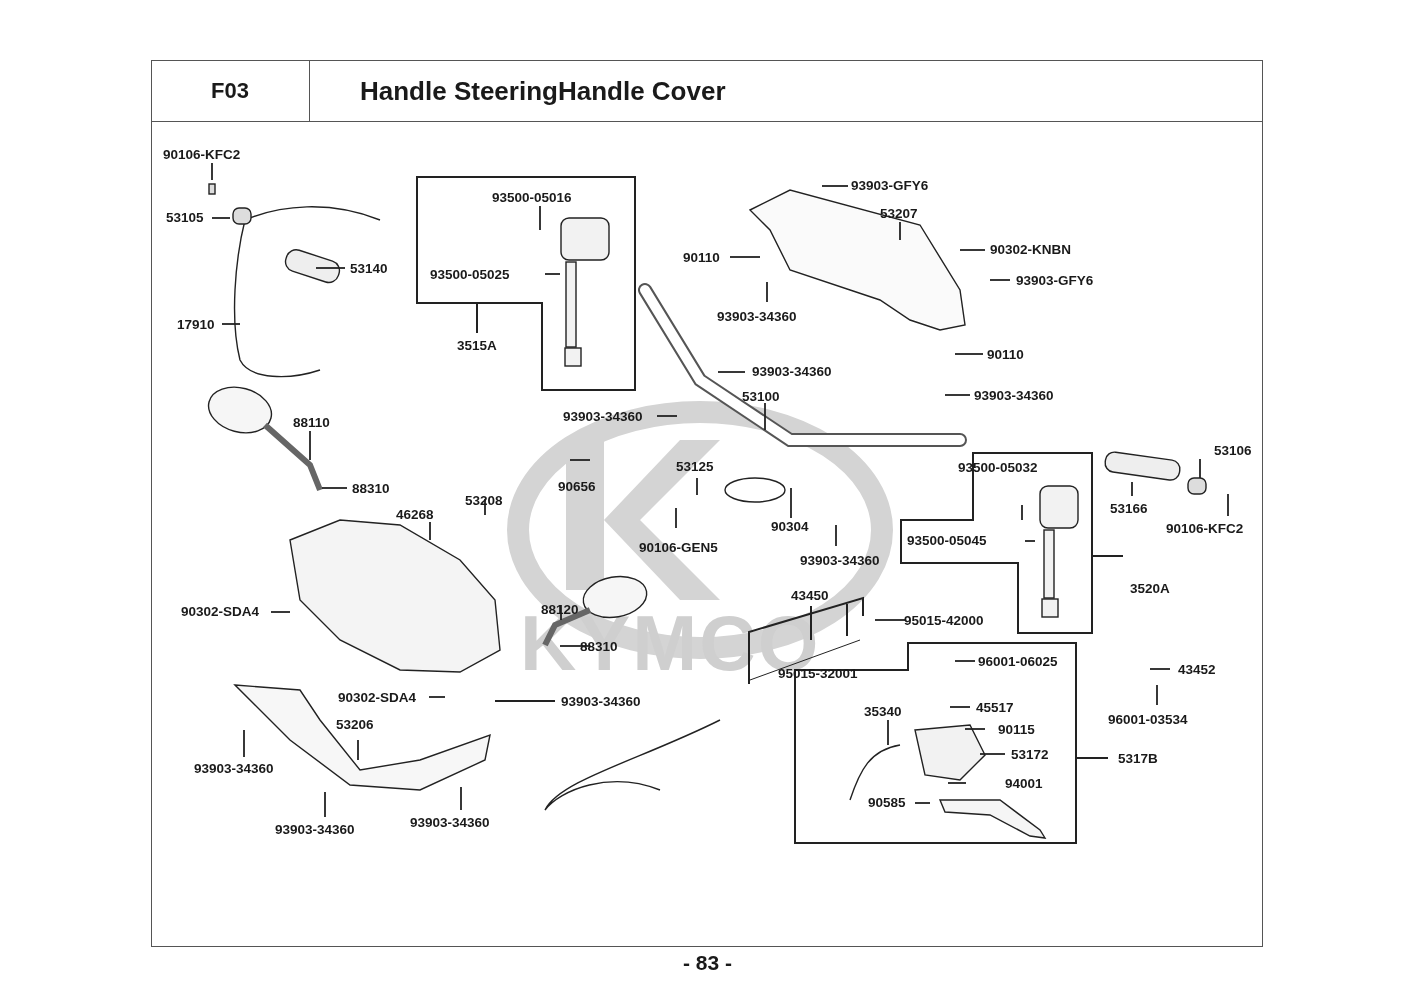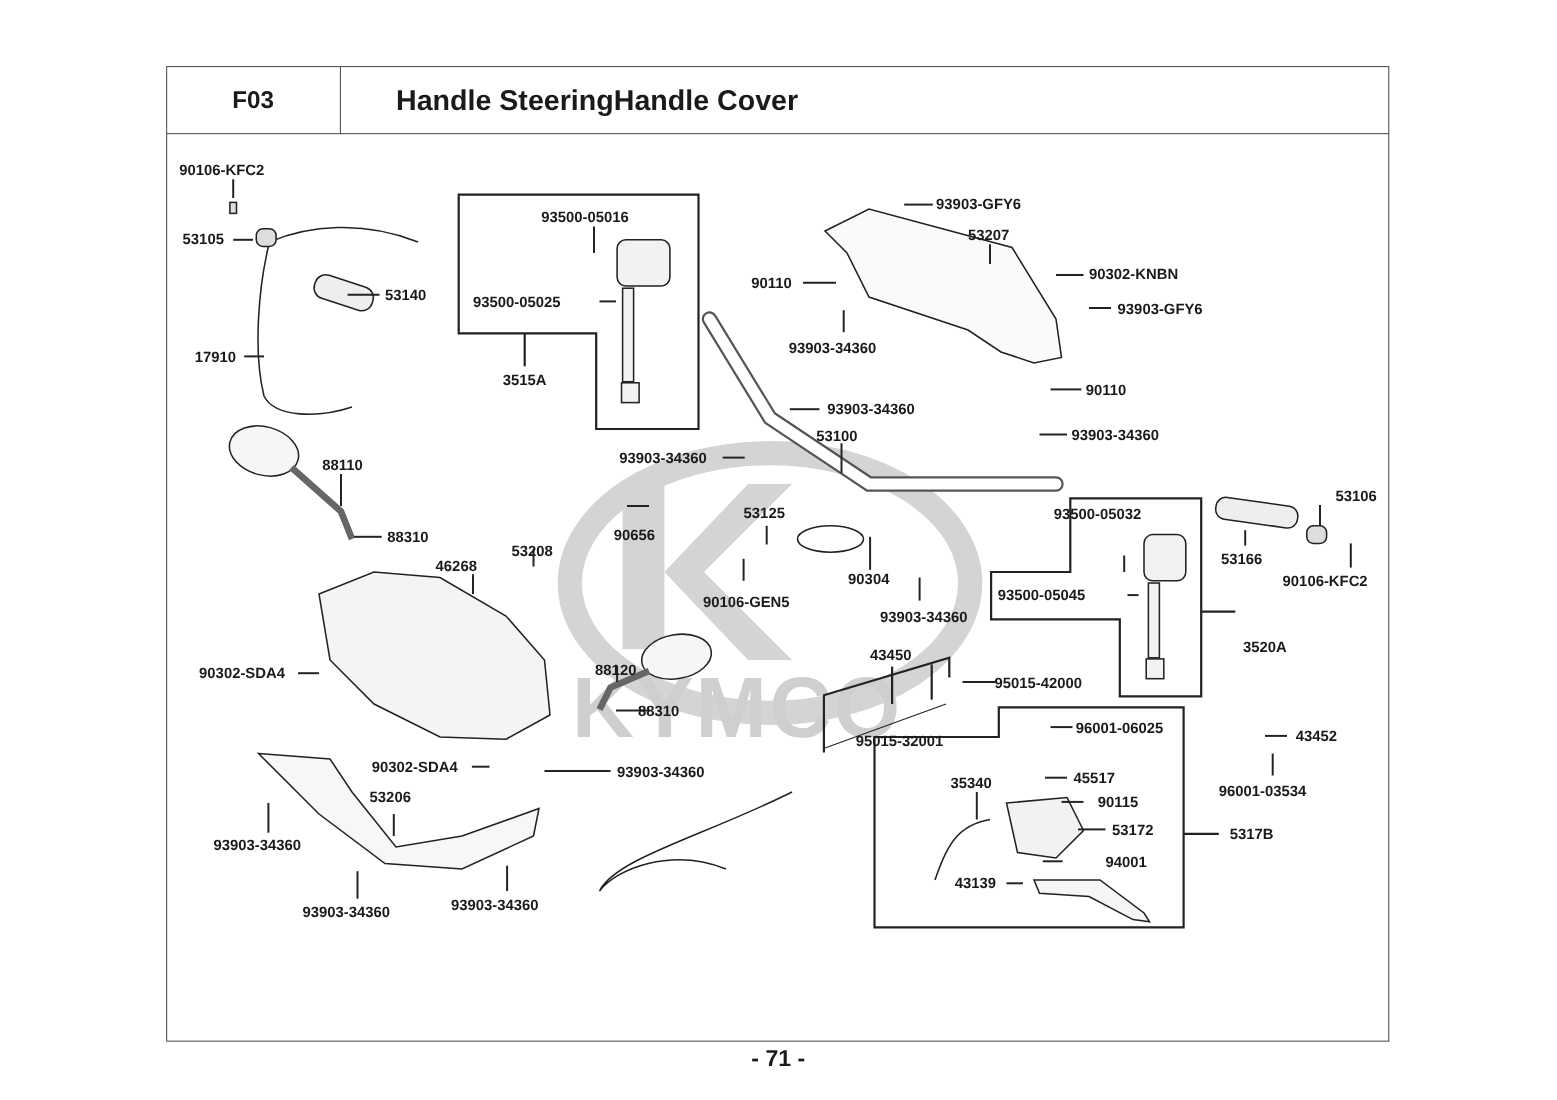--- a/index.html
+++ b/index.html
@@ -188,25 +188,25 @@
 <div class="lbl" style="left:904px; top:614px;">95015-42000</div>
 <div class="lbl" style="left:778px; top:667px;">95015-32001</div>
 
 <div class="lbl" style="left:978px; top:655px;">96001-06025</div>
 <div class="lbl" style="left:976px; top:701px;">45517</div>
 <div class="lbl" style="left:864px; top:705px;">35340</div>
 <div class="lbl" style="left:998px; top:723px;">90115</div>
 <div class="lbl" style="left:1011px; top:748px;">53172</div>
 <div class="lbl" style="left:1118px; top:752px;">5317B</div>
 <div class="lbl" style="left:1005px; top:777px;">94001</div>
-<div class="lbl" style="left:868px; top:796px;">43139</div>
+<div class="lbl" style="left:868px; top:796px;">90585</div>
 
 <div class="lbl" style="left:1178px; top:663px;">43452</div>
 <div class="lbl" style="left:1108px; top:713px;">96001-03534</div>
 
 <div class="lbl" style="left:338px; top:691px;">90302-SDA4</div>
 <div class="lbl" style="left:561px; top:695px;">93903-34360</div>
 <div class="lbl" style="left:336px; top:718px;">53206</div>
 <div class="lbl" style="left:194px; top:762px;">93903-34360</div>
 <div class="lbl" style="left:275px; top:823px;">93903-34360</div>
 <div class="lbl" style="left:410px; top:816px;">93903-34360</div>
 
-<div class="page-number">- 71 -</div>
+<div class="page-number">- 83 -</div>
 
 </body></html>

